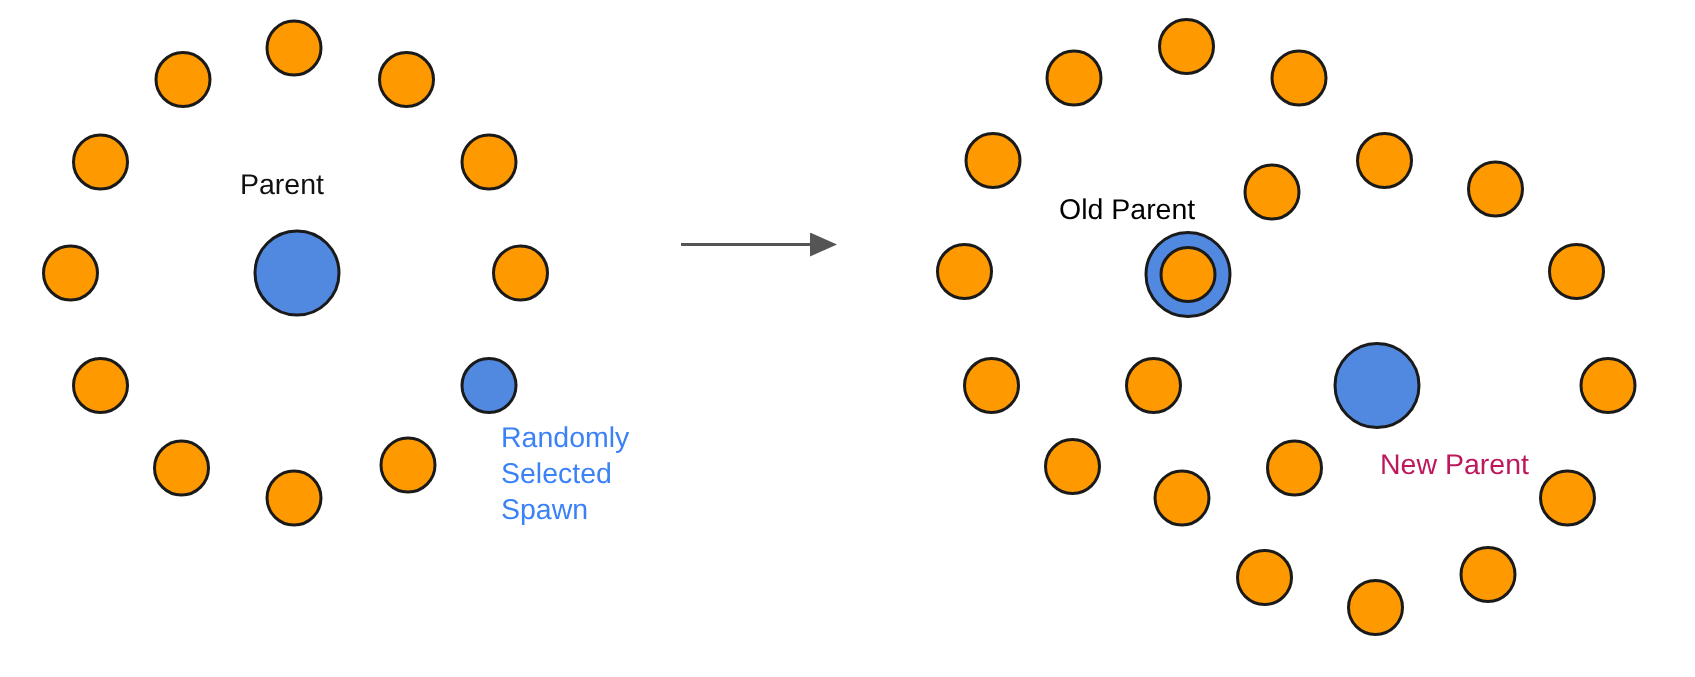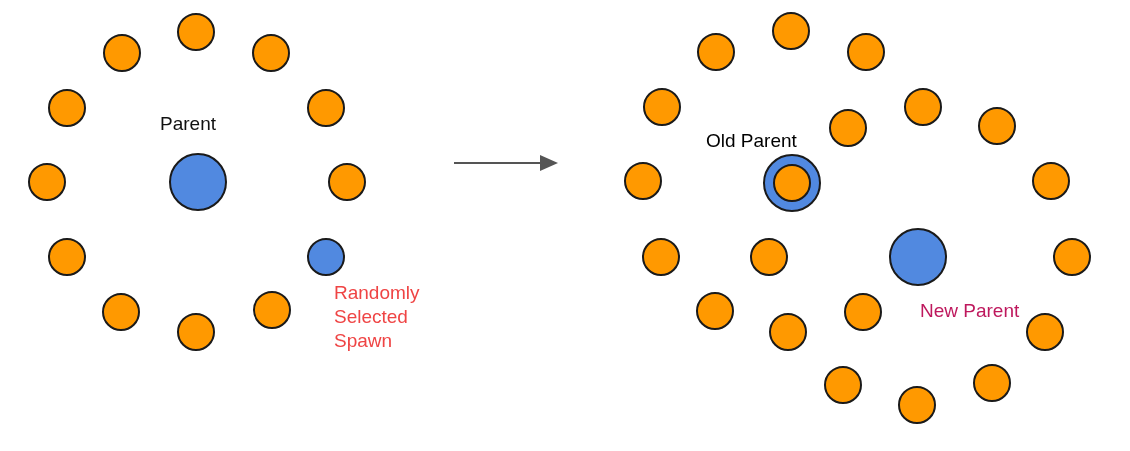--- a/index.html
+++ b/index.html
@@ -69,21 +69,21 @@
       <div class="node orange" style="left: 307px; top: 89px; width: 38px; height: 38px; background: rgb(255, 153, 0); border-color: rgb(26, 26, 26);"></div>
       <div class="node orange" style="left: 28px; top: 163px; width: 38px; height: 38px; background: rgb(255, 153, 0); border-color: rgb(26, 26, 26);"></div>
       <div class="node orange" style="left: 328px; top: 163px; width: 38px; height: 38px; background: rgb(255, 153, 0); border-color: rgb(26, 26, 26);"></div>
       <div class="node orange" style="left: 48px; top: 238px; width: 38px; height: 38px; background: rgb(255, 153, 0); border-color: rgb(26, 26, 26);"></div>
       <div class="node orange" style="left: 102px; top: 293px; width: 38px; height: 38px; background: rgb(255, 153, 0); border-color: rgb(26, 26, 26);"></div>
       <div class="node orange" style="left: 177px; top: 313px; width: 38px; height: 38px; background: rgb(255, 153, 0); border-color: rgb(26, 26, 26);"></div>
       <div class="node orange" style="left: 253px; top: 291px; width: 38px; height: 38px; background: rgb(255, 153, 0); border-color: rgb(26, 26, 26);"></div>
       <div class="node blue" style="left: 307px; top: 238px; width: 38px; height: 38px; background: rgb(81, 137, 224); border-color: rgb(26, 26, 26);"></div>
       <div class="node blue" style="left: 169px; top: 153px; width: 58px; height: 58px; background: rgb(81, 137, 224); border-color: rgb(26, 26, 26);"></div>
       <div class="caption" style="left: 160px; top: 112px; color: rgb(17, 17, 17);">Parent</div>
-      <div class="caption" style="left: 334px; top: 281px; color: #ef4444;">Randomly
+      <div class="caption" style="left: 334px; top: 281px; color: #3b82f6;">Randomly
 Selected
 Spawn</div>
     </div>
 
   <div id="panel-after" style="position:absolute;left:0;top:0;width:1130px;height:451px;">
       <div class="node orange" style="left: 772px; top: 12px; width: 38px; height: 38px; background: rgb(255, 153, 0); border-color: rgb(26, 26, 26);"></div>
       <div class="node orange" style="left: 697px; top: 33px; width: 38px; height: 38px; background: rgb(255, 153, 0); border-color: rgb(26, 26, 26);"></div>
       <div class="node orange" style="left: 847px; top: 33px; width: 38px; height: 38px; background: rgb(255, 153, 0); border-color: rgb(26, 26, 26);"></div>
       <div class="node orange" style="left: 643px; top: 88px; width: 38px; height: 38px; background: rgb(255, 153, 0); border-color: rgb(26, 26, 26);"></div>
       <div class="node orange" style="left: 904px; top: 88px; width: 38px; height: 38px; background: rgb(255, 153, 0); border-color: rgb(26, 26, 26);"></div>

